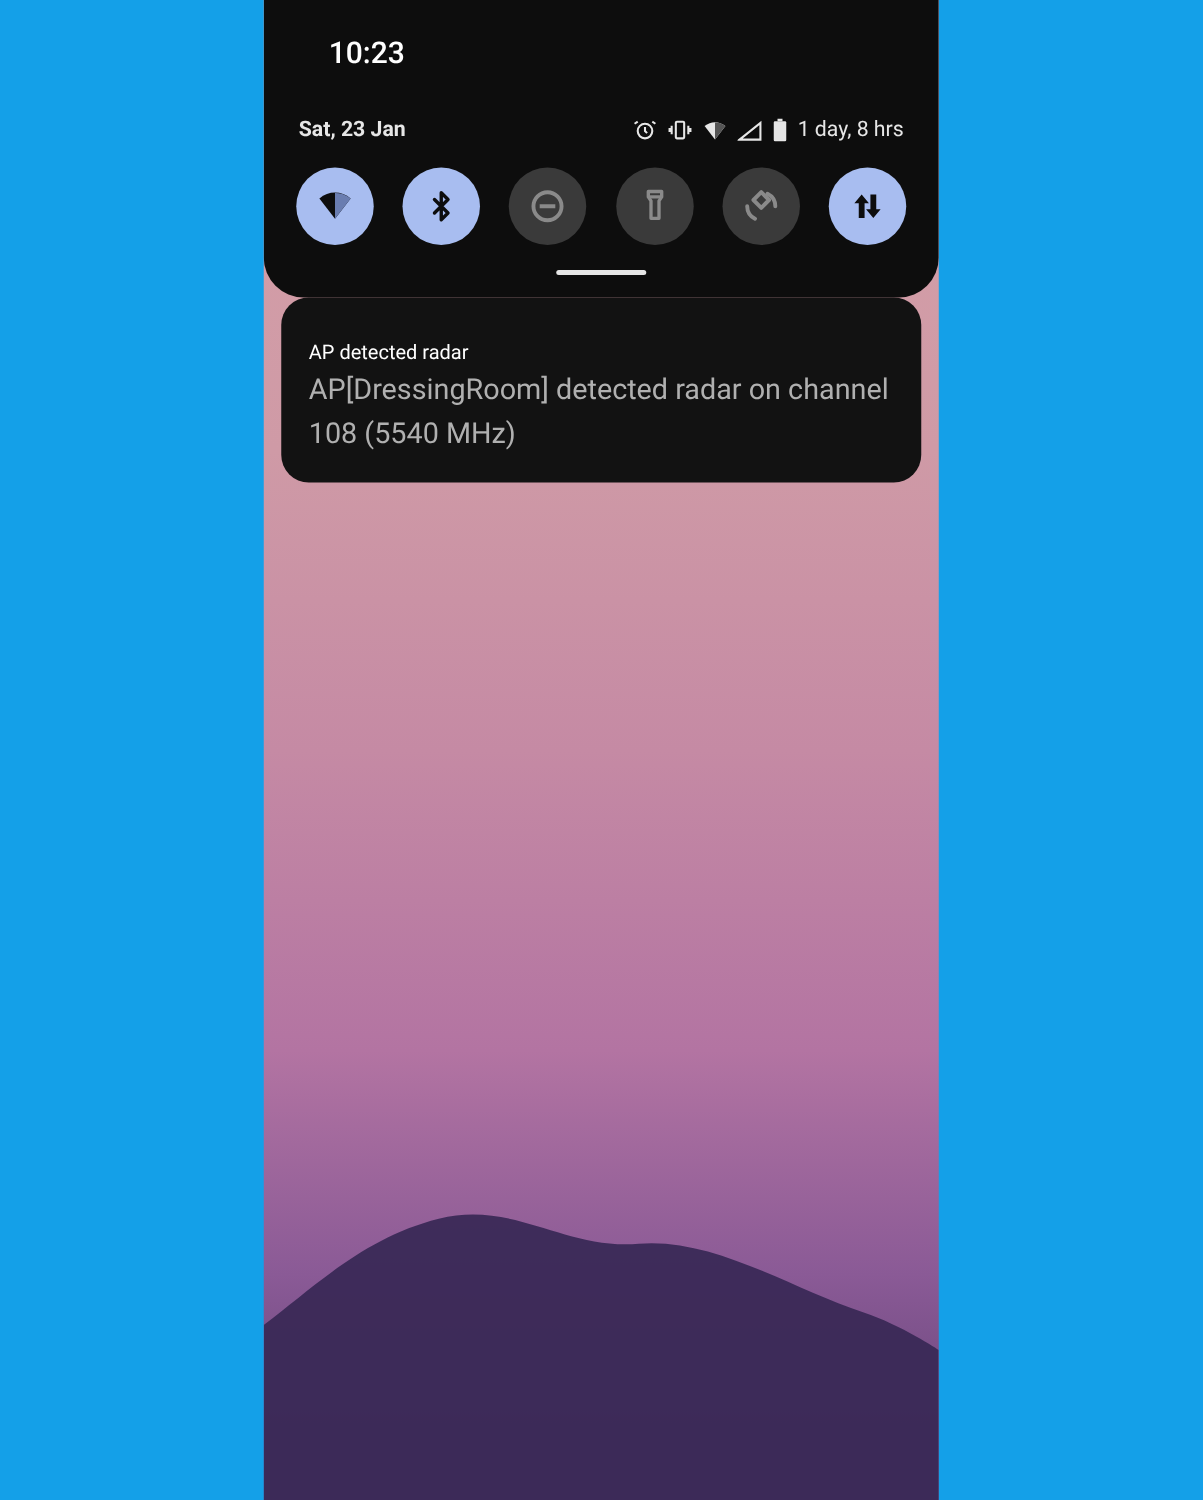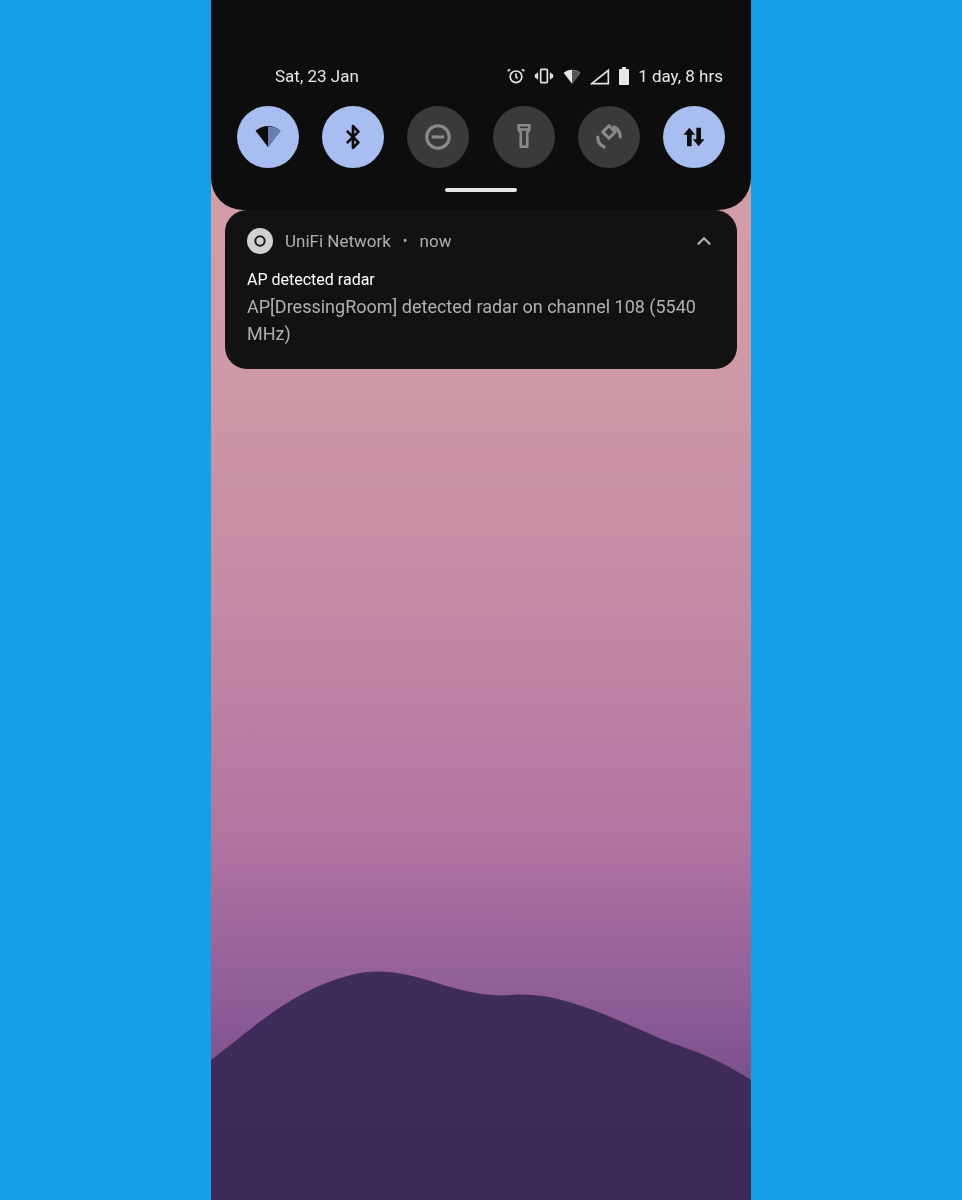--- a/index.html
+++ b/index.html
@@ -47,21 +47,21 @@
   }
   .status-row {
     display: flex;
     justify-content: space-between;
     align-items: center;
     margin-top: 38px;
     padding: 0 4px;
     color: #e6e6e6;
     font-size: 17px;
   }
-  .status-left { font-weight: 400; margin-left: 36px; }
+  .status-left { font-weight: 700; }
   .status-right { display: flex; align-items: flex-end; gap: 8px; }
   .status-right svg { display: block; }
   .tiles {
     display: flex;
     justify-content: space-between;
     margin-top: 20px;
     padding: 0 2px;
   }
   .tile {
     width: 62px;
@@ -118,21 +118,21 @@
     margin-left: auto;
   }
   .notif-title {
     color: #fff;
     font-size: 16px;
     font-weight: 400;
     margin-top: 16px;
   }
   .notif-body {
     color: #b0b0b0;
-    font-size: 18px;
+    font-size: 23px;
     line-height: 1.5;
     margin-top: 4px;
   }
   .footer-row {
     display: flex;
     justify-content: space-between;
     margin: 26px 28px 0;
     position: relative;
     z-index: 2;
   }
@@ -147,20 +147,21 @@
 </head>
 <body>
 
 <div class="phone">
 
   <svg class="mountain" viewBox="0 0 540 320" preserveAspectRatio="none">
     <path d="M0,180 C40,150 80,110 140,95 C200,80 240,120 300,115 C360,110 420,150 480,170 C510,180 540,200 540,200 L540,320 L0,320 Z" fill="#3a2956" opacity="0.95"></path>
   </svg>
 
   <div class="shade-panel">
+    <div class="time">10:23</div>
 
     <div class="status-row">
       <div class="status-left">Sat, 23 Jan</div>
       <div class="status-right">
 
         <svg width="20" height="20" viewBox="0 0 24 24" fill="none" stroke="#e6e6e6" stroke-width="2">
           <circle cx="12" cy="13" r="7"></circle>
             <path d="M12 9v4l2 2M5 4L2 6M19 4l3 2"></path>
         </svg>
 
@@ -222,31 +223,18 @@
             <path d="M16 20l5-6h-3V4h-4v10h-3z"></path>
         </svg>
       </div>
     </div>
 
     <div class="handle"></div>
   </div>
 
 
   <div class="notif-card">
-    <div class="notif-head">
-      <div class="app-icon">
-        <svg width="16" height="16" viewBox="0 0 24 24" fill="none" stroke="#1a1a1a" stroke-width="3">
-          <circle cx="12" cy="12" r="7"></circle>
-        </svg>
-      </div>
-      <span>UniFi Network</span>
-      <span class="dot">•</span>
-      <span>now</span>
-      <svg class="expand-arrow" width="22" height="22" viewBox="0 0 24 24" fill="none" stroke="#b0b0b0" stroke-width="2.5" stroke-linecap="round">
-        <path d="M6 15l6-6 6 6"></path>
-      </svg>
-    </div>
     <div class="notif-title">AP detected radar</div>
     <div class="notif-body">AP[DressingRoom] detected radar on channel 108 (5540 MHz)</div>
   </div>
 
 
 </div>
 
 </body></html>

